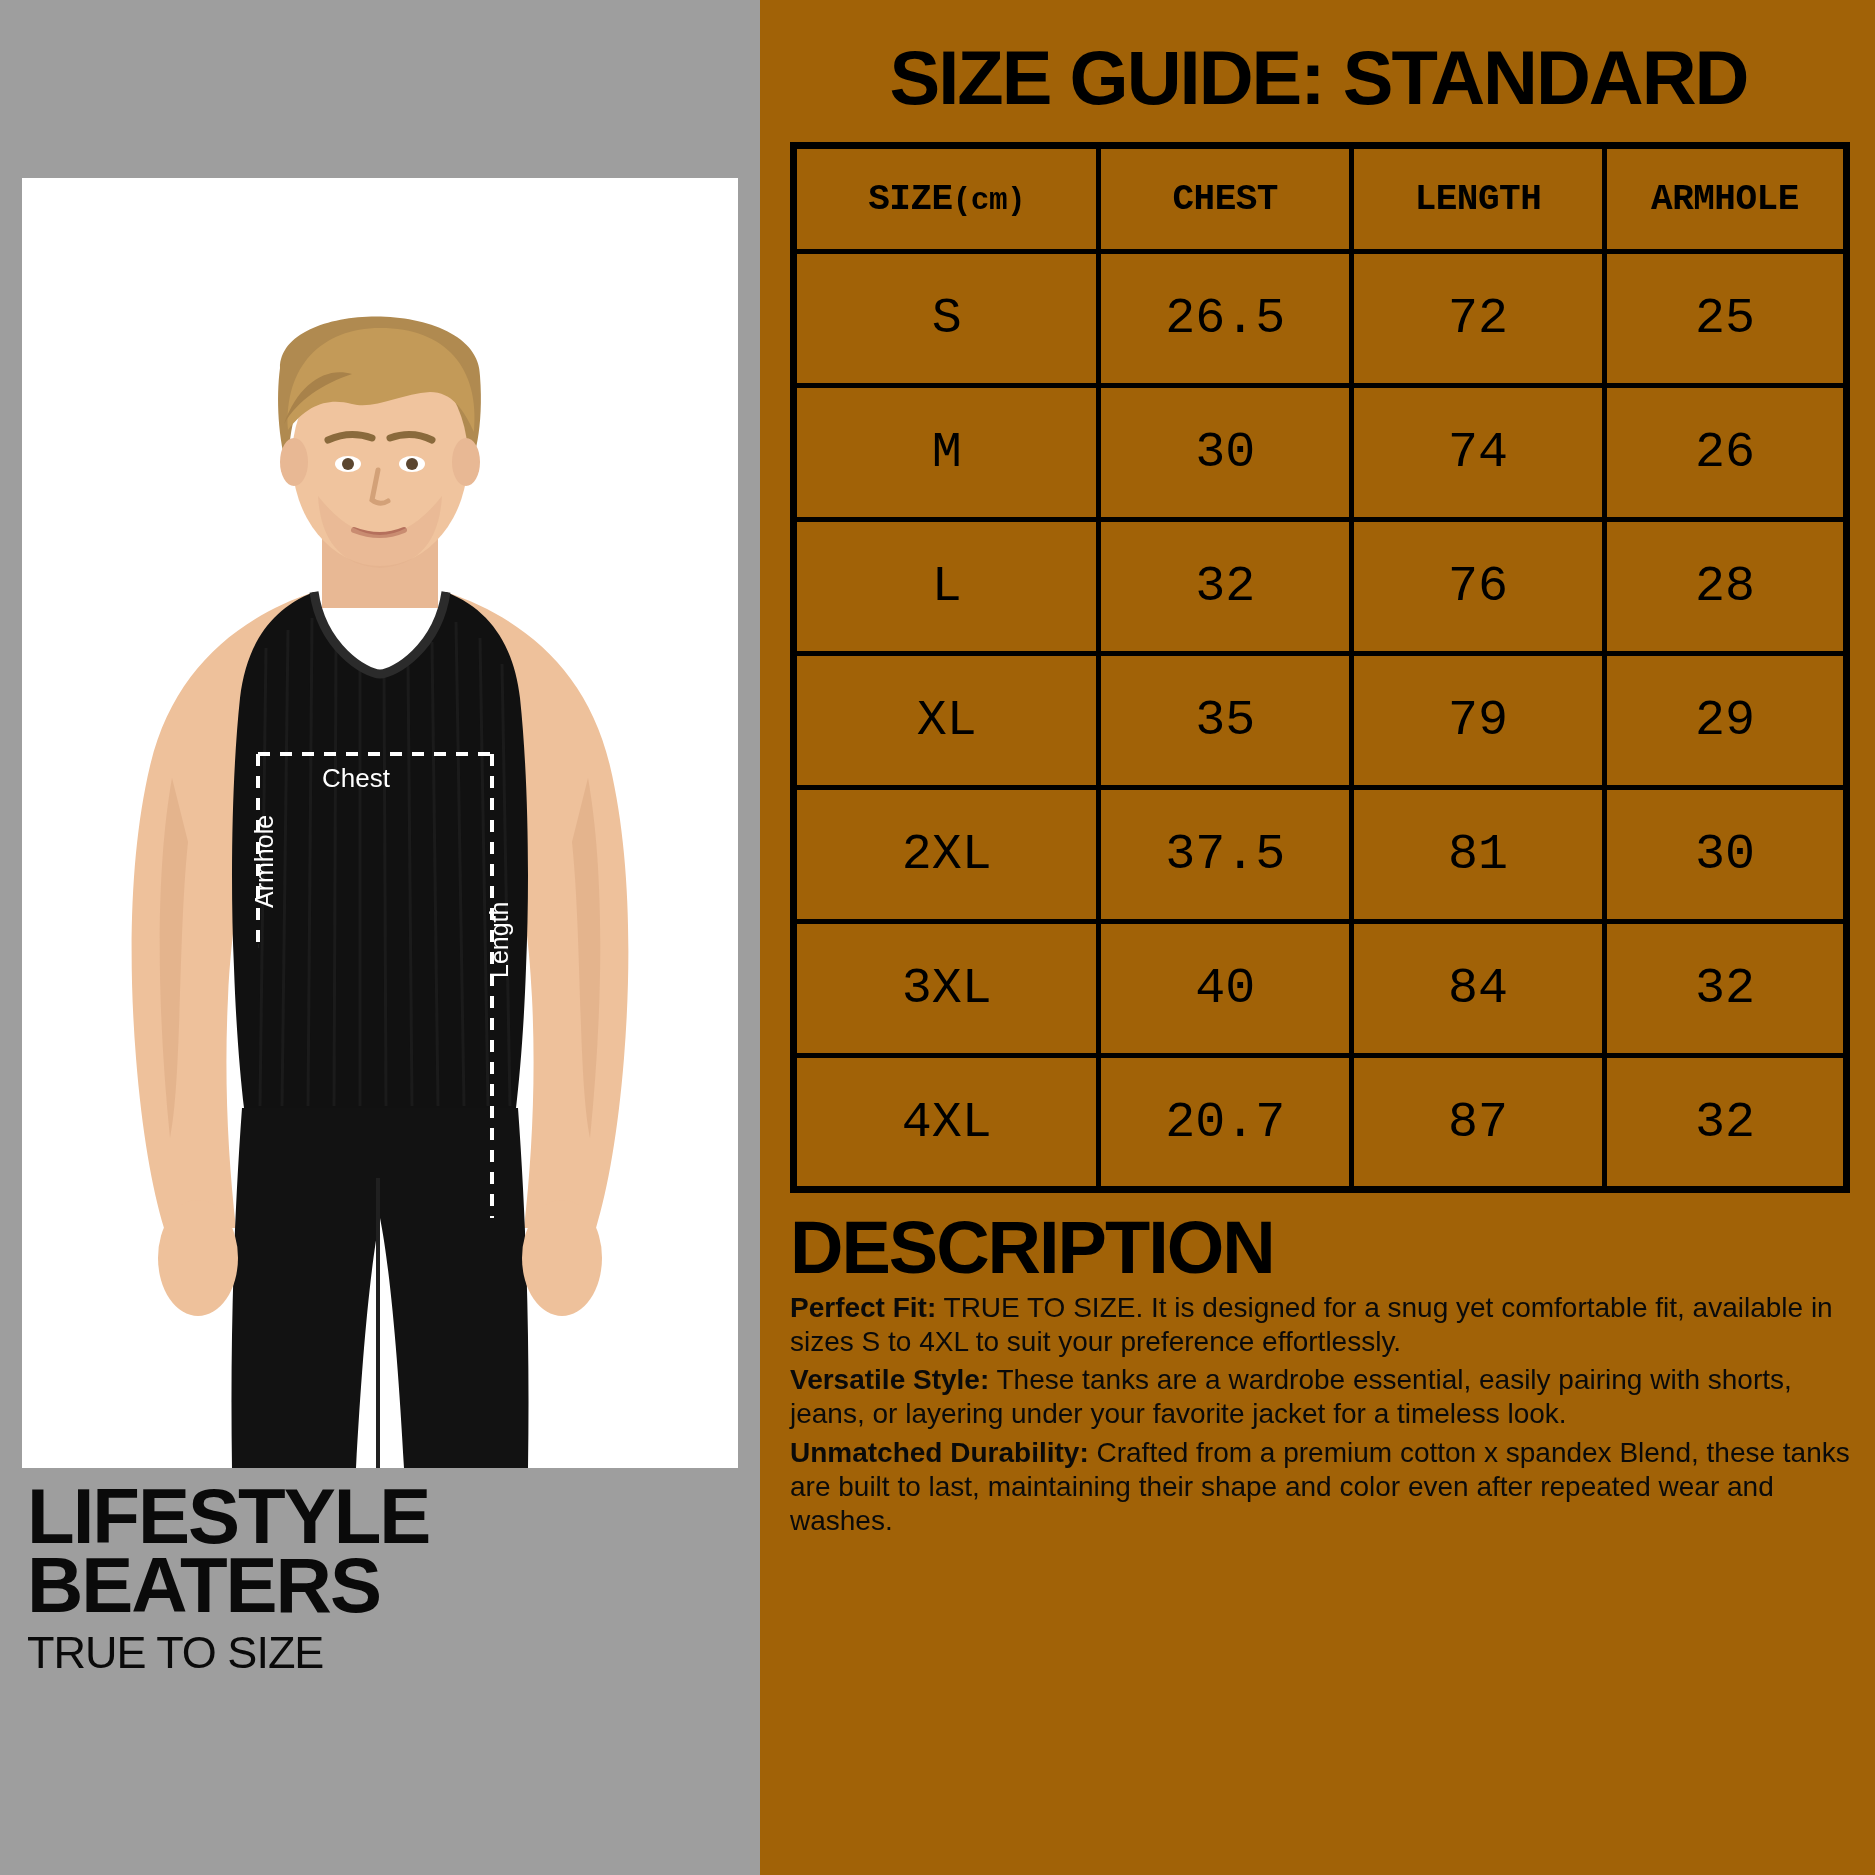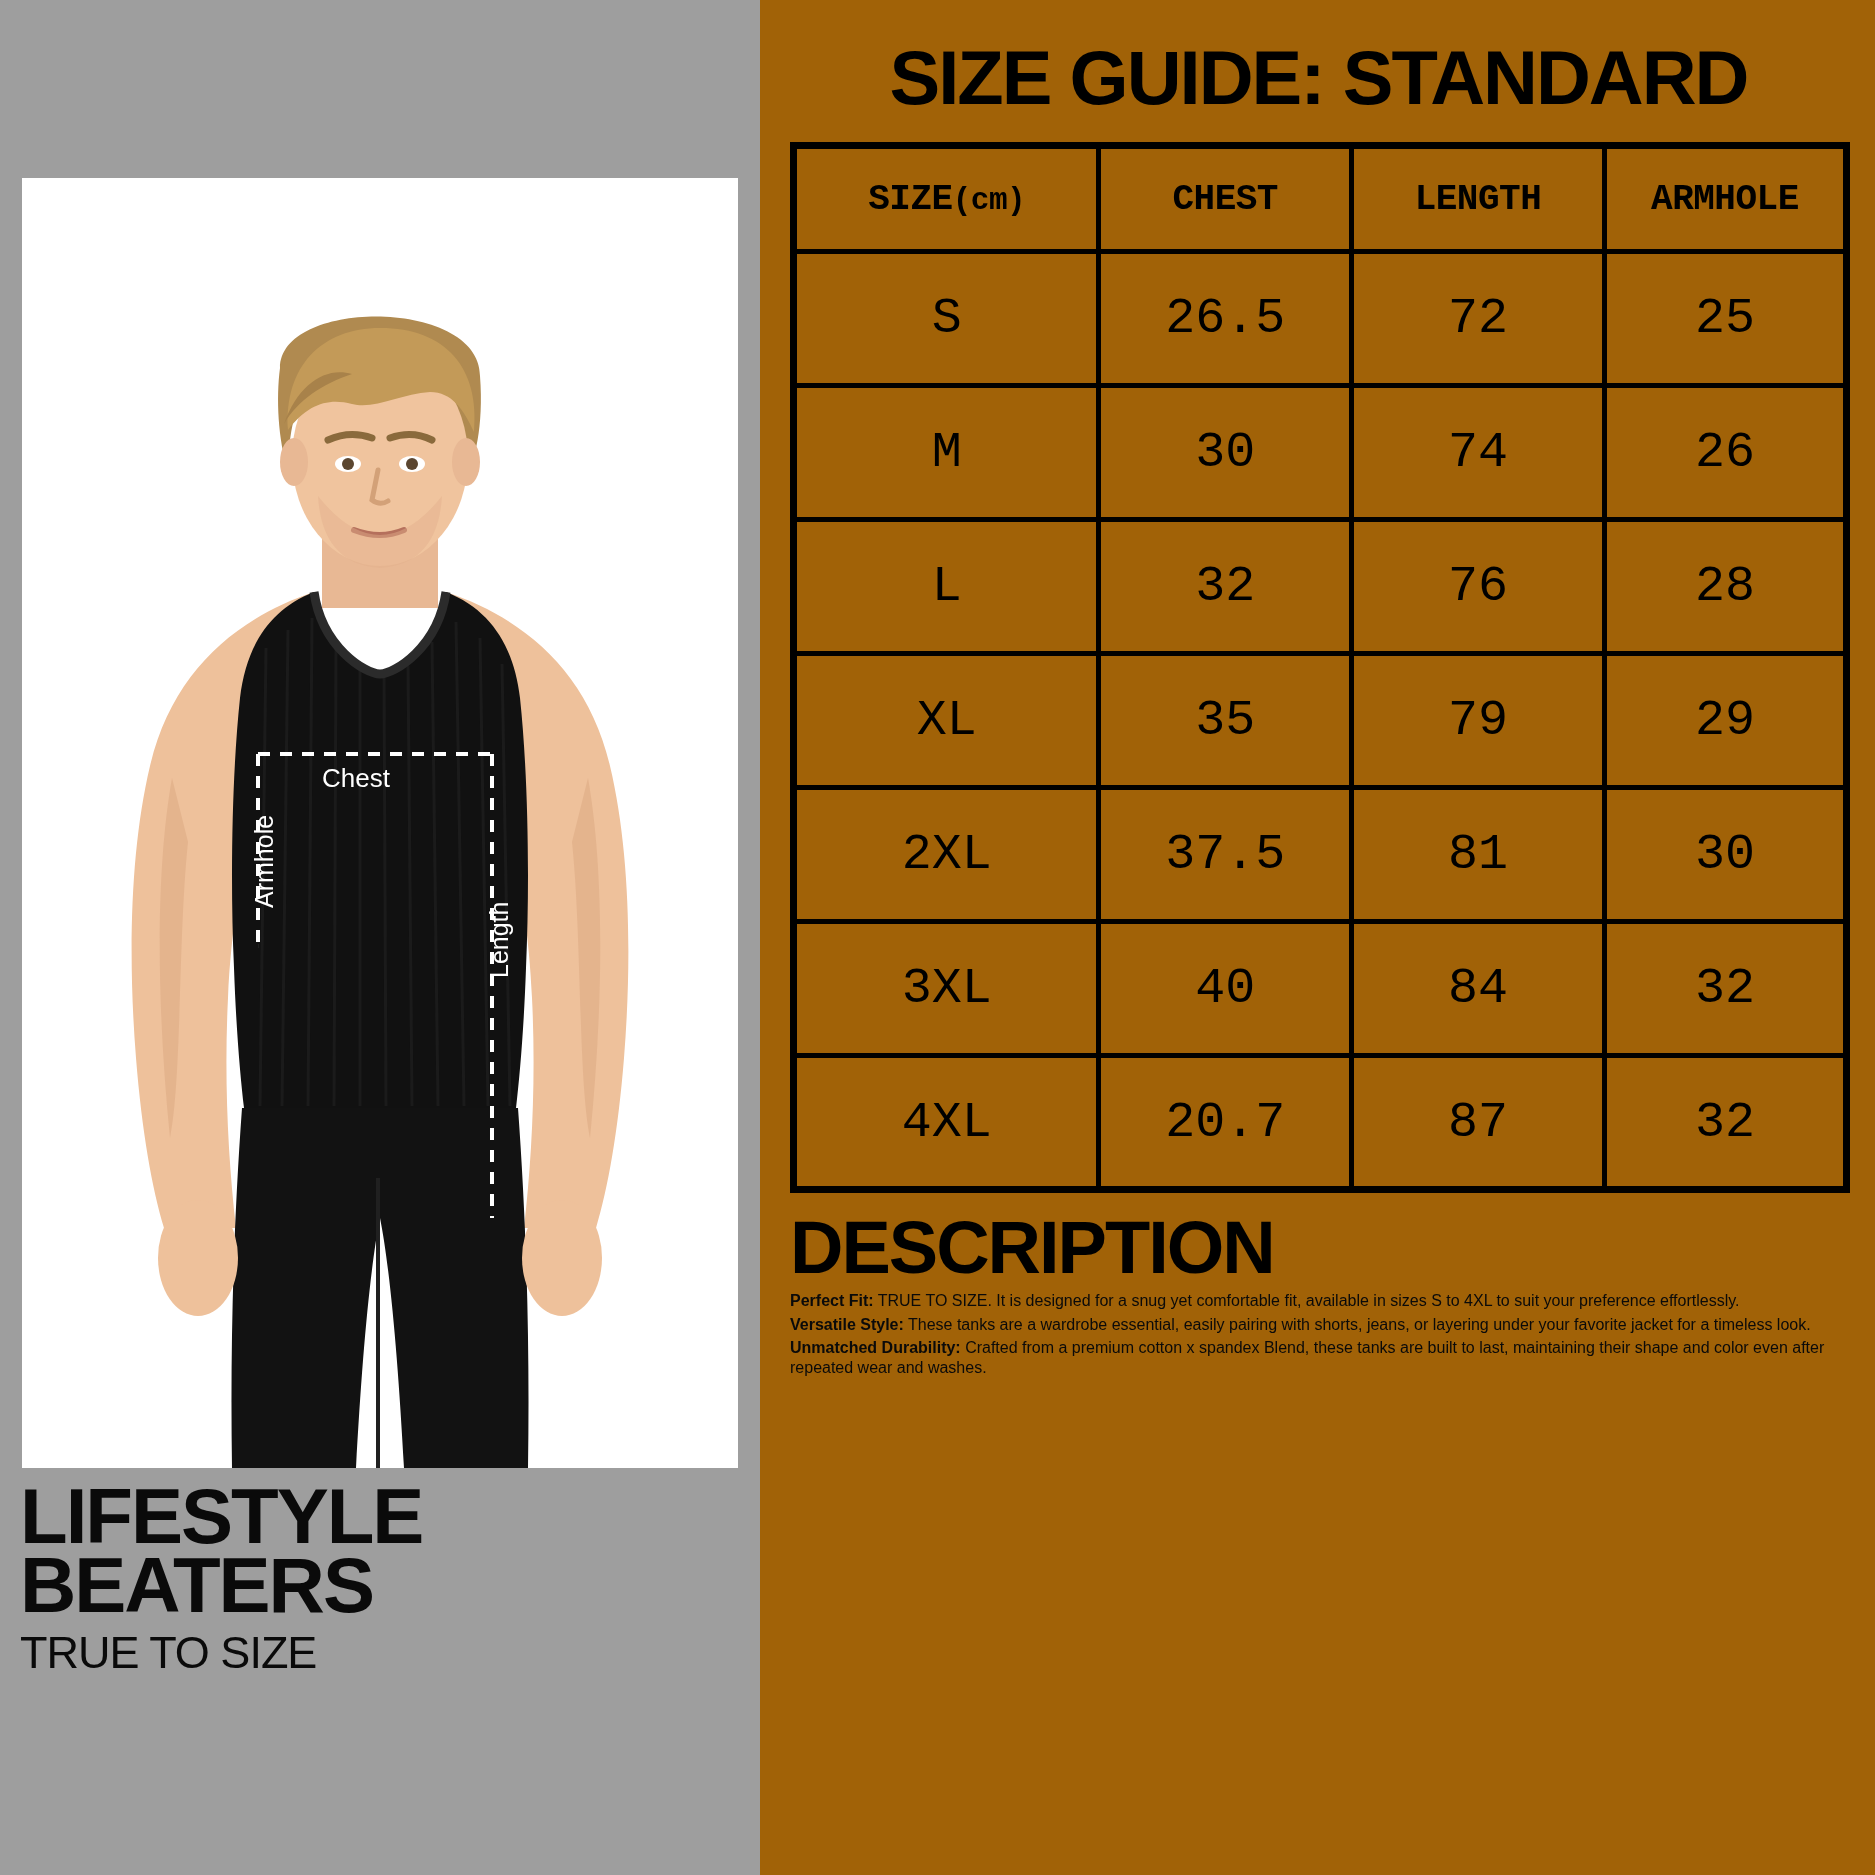--- a/index.html
+++ b/index.html
@@ -28,21 +28,21 @@
     left: 22px; top: 178px;
     width: 716px; height: 1290px;
     background: #ffffff;
     overflow: hidden;
   }
   
   .model { position: absolute; left: 0; top: 0; width: 716px; height: 1290px; }
 
   .brand-block {
     position: absolute;
-    left: 20px;
+    left: 27px;
     top: 1482px;
     width: 716px;
   }
   .brand-line1, .brand-line2 {
     font-family: "Liberation Sans", sans-serif;
     font-weight: bold;
     font-size: 78px;
     line-height: 0.88;
     letter-spacing: -2px;
     color: #0a0a0a;
@@ -115,21 +115,21 @@
   .desc-title {
     font-weight: bold;
     font-size: 74px;
     letter-spacing: -2px;
     color: #000;
     margin-top: 18px;
     margin-bottom: 6px;
     line-height: 1;
   }
   .desc-para {
-    font-size: 16px;
+    font-size: 28px;
     line-height: 1.22;
     color: #0a0a0a;
     margin-bottom: 4px;
     width: 1062px;
   }
   .desc-para b { font-weight: bold; }
 
   
   .divider {
     position: absolute;

